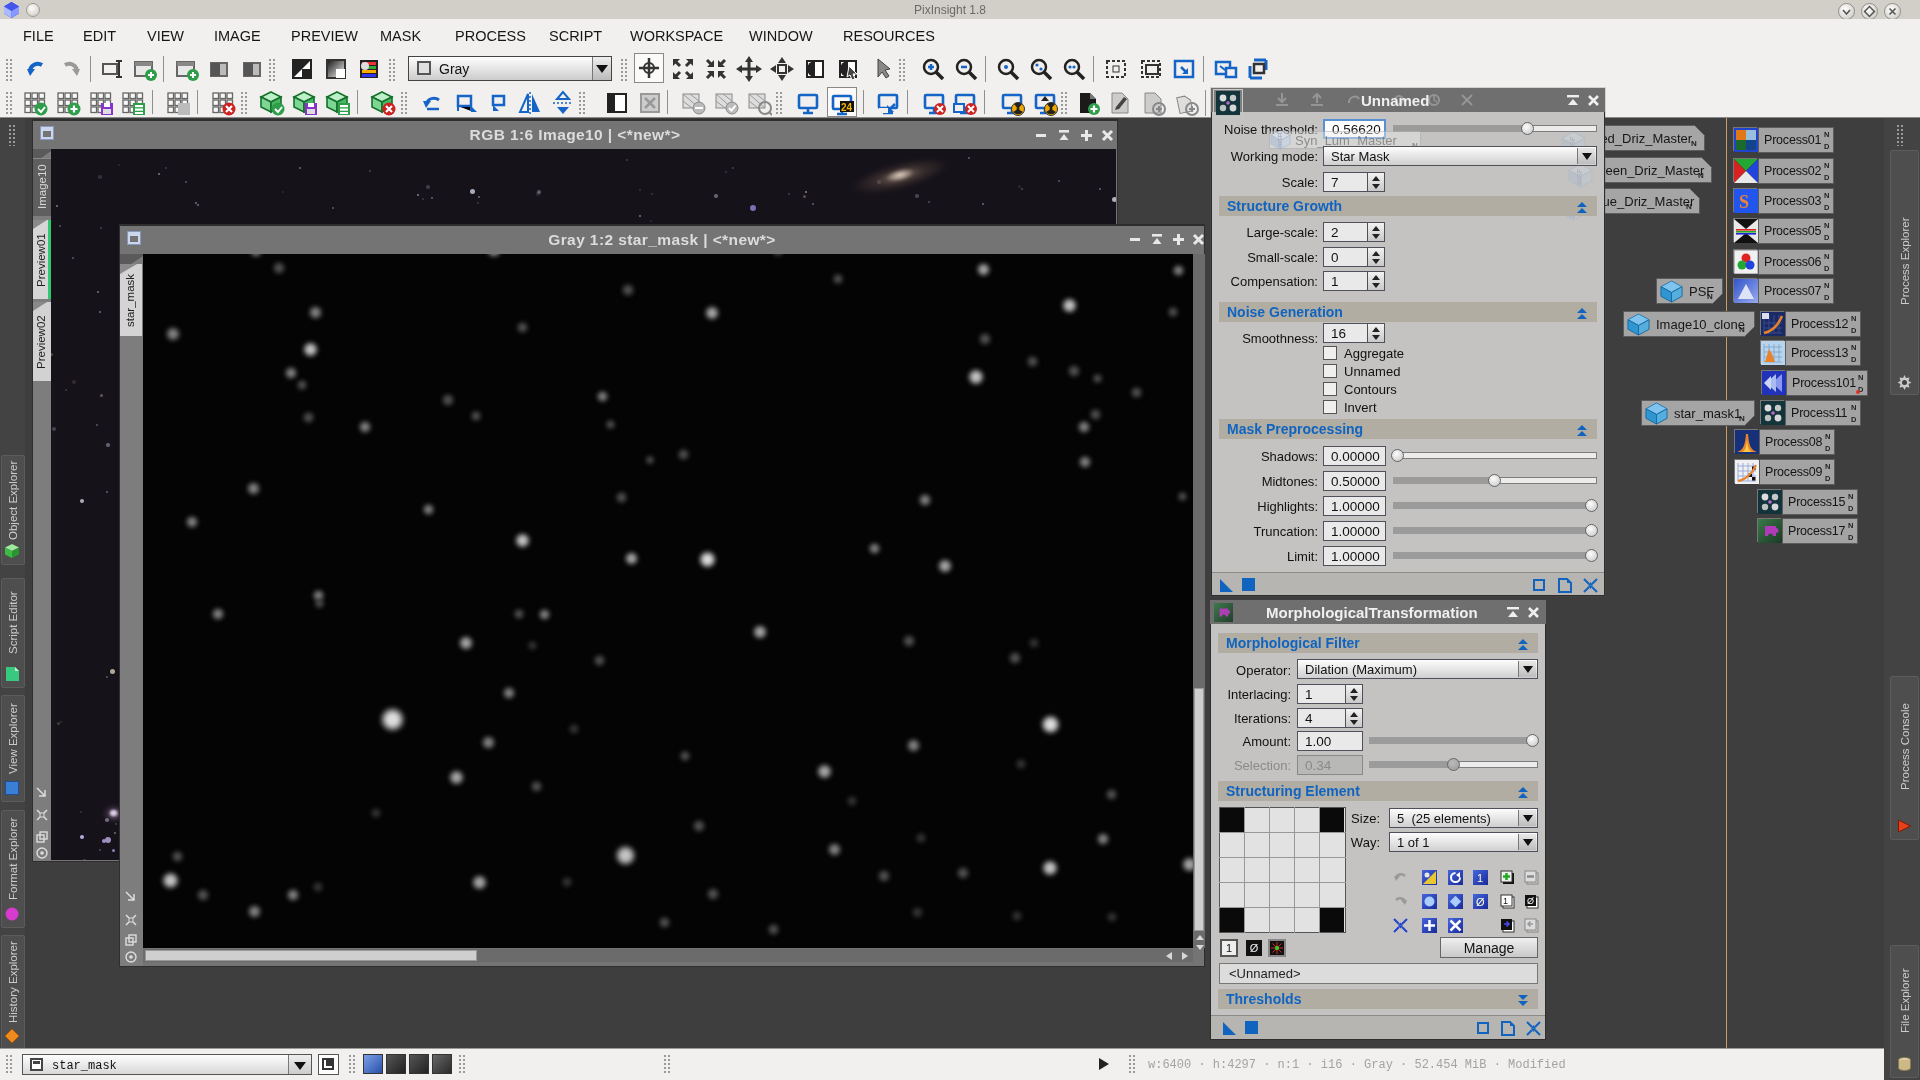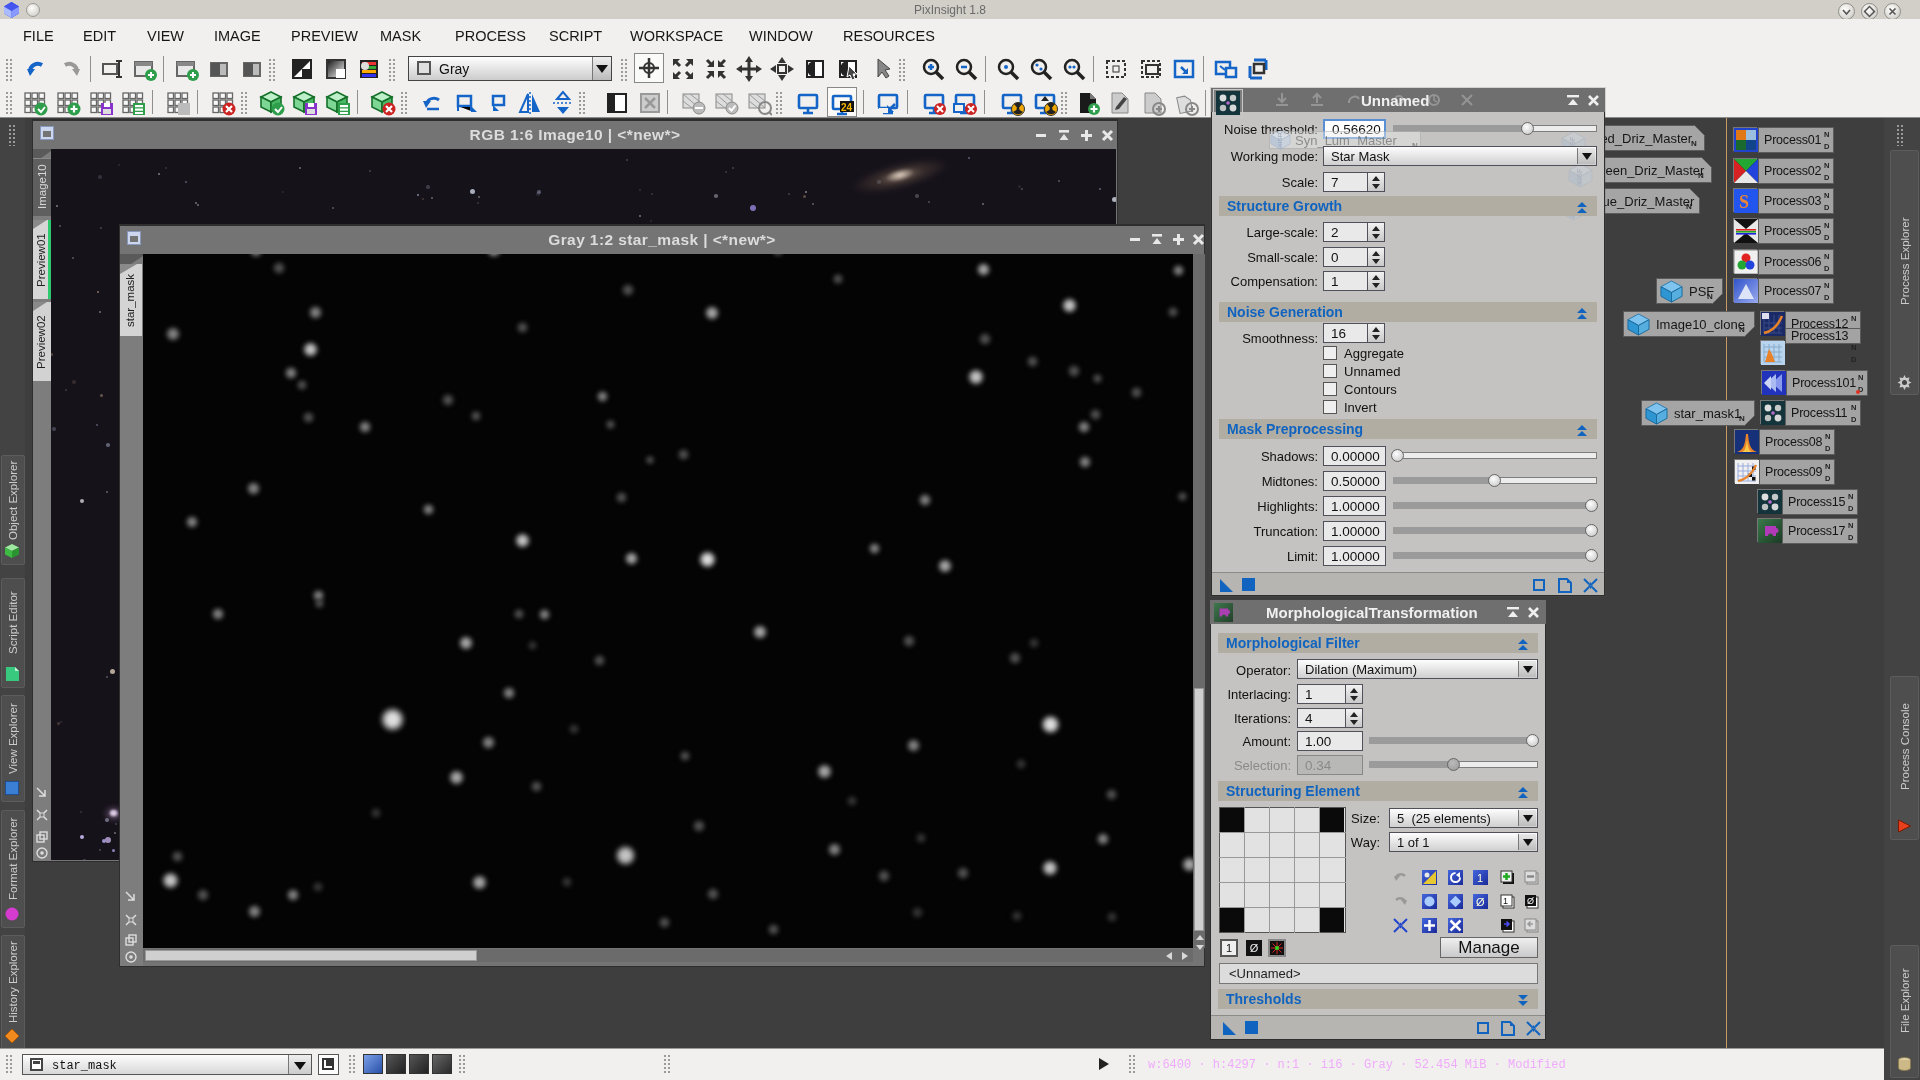--- a/index.html
+++ b/index.html
@@ -1298,21 +1298,21 @@
 <div class="plabel" style="left:1785px;top:311px;width:76px;height:26px">Process12</div>
 <div class="nd" style="left:1851px;top:314px;font-size:7.5px">N</div>
 <div class="nd" style="left:1851px;top:326px;font-size:7.5px">D</div>
 <div class="abs" style="left:1760px;top:340px;width:24px;height:24px;border:1px solid #777">
     <svg width="24" height="24" viewBox="0 0 24 24" style="position:absolute;left:0;top:0">
       <rect width="24" height="24" fill="#b8d4ee"></rect>
       <path d="M3 21 v-18 M3 21 h18 M8 3 v18 M13 3 v18 M18 3 v18 M3 6 h18 M3 11 h18 M3 16 h18" stroke="#88aacc" stroke-width="1"></path>
       <path d="M4 21 L8 8 L11 13 L14 21 Z" fill="#e8832a"></path>
     </svg>
   </div>
-<div class="plabel" style="left:1785px;top:328px;width:76px;height:16px">Process13</div>
+<div class="plabel" style="left:1785px;top:340px;width:76px;height:26px">Process13</div>
 <div class="nd" style="left:1851px;top:343px;font-size:7.5px">N</div>
 <div class="nd" style="left:1851px;top:355px;font-size:7.5px">D</div>
 <div class="abs" style="left:1761px;top:370px;width:24px;height:24px;border:1px solid #777">
     <svg width="24" height="24" viewBox="0 0 24 24" style="position:absolute;left:0;top:0">
       <rect width="24" height="24" fill="#2233bb"></rect>
       <polygon points="20,3 20,21 10,12" fill="#8899ee"></polygon>
       <polygon points="14,3 14,21 4,12" fill="#aabbf2"></polygon>
       <polygon points="9,5 9,19 2,12" fill="#ccd5f8"></polygon>
     </svg>
   </div>
@@ -1734,21 +1734,21 @@
     <rect x="1" y="1" width="11" height="11" fill="#ddd" stroke="#888"></rect>
     <path d="M9 6 h-5 M6.5 3.5 L4 6 l2.5 2.5" stroke="#999" stroke-width="1.6" fill="none"></path>
   </svg>
 <div style="position:absolute;left:1220px;top:939px;width:18px;height:18px;background:#eee;border:2px solid #555;color:#111;font-size:11px;display:flex;align-items:center;justify-content:center;">1</div>
 <div style="position:absolute;left:1246px;top:940px;width:16px;height:16px;background:#111;color:#eee;font-size:11px;display:flex;align-items:center;justify-content:center;">Ø</div>
 <div style="position:absolute;left:1268px;top:939px;width:18px;height:18px;background:#111;border:2px solid #888;display:flex;align-items:center;justify-content:center;"></div>
 <svg class="abs" style="left:1271px;top:942px" width="12" height="12" viewBox="0 0 12 12">
     <path d="M6 0 v12 M0 6 h12 M1.5 1.5 l9 9 M10.5 1.5 l-9 9" stroke="#d22" stroke-width="1"></path>
     <circle cx="6" cy="6" r="2" fill="#2d2"></circle>
   </svg>
-<div style="position:absolute;left:1440px;top:937px;width:98px;height:21px;background:linear-gradient(#efefef,#c9c9c9);border:1px solid #666;color:#111;font-size:17px;display:flex;align-items:center;justify-content:center;">Manage</div>
+<div style="position:absolute;left:1440px;top:937px;width:98px;height:21px;background:linear-gradient(#efefef,#c9c9c9);border:1px solid #666;color:#111;font-size:14px;display:flex;align-items:center;justify-content:center;">Manage</div>
 <div style="position:absolute;left:1219px;top:963px;width:319px;height:21px;background:#dcdcdc;border:1px solid #777;color:#222;font-size:13px;display:flex;align-items:center;padding-left:9px;">&lt;Unnamed&gt;</div>
 <div class="sechdr" style="left:1218px;top:989px;width:320px;height:20px">Thresholds</div>
 <svg class="abs" style="left:1516px;top:992px" width="14" height="16" viewBox="0 0 14 16">
     <polygon points="2,3 7,8 12,3" fill="#1064c0"></polygon>
     <polygon points="2,9 7,14 12,9" fill="#1064c0"></polygon>
   </svg>
 <div style="position:absolute;left:1211px;top:1015px;width:334px;height:24px;background:#b7b5b1;border-top:1px solid #8d8b87;"></div>
 <svg class="abs" style="left:1222px;top:1021px" width="15" height="15" viewBox="0 0 15 15">
     <polygon points="1,1 1,14 14,14" fill="#1064c0"></polygon>
   </svg>
@@ -1778,12 +1778,12 @@
 <div style="position:absolute;left:363px;top:1054px;width:20px;height:20px;background:linear-gradient(135deg,#7aa0e8,#2a50a8);border:1px solid #333;"></div>
 <div style="position:absolute;left:386px;top:1054px;width:20px;height:20px;background:linear-gradient(135deg,#555,#222);border:1px solid #333;"></div>
 <div style="position:absolute;left:409px;top:1054px;width:20px;height:20px;background:linear-gradient(135deg,#555,#222);border:1px solid #333;"></div>
 <div style="position:absolute;left:432px;top:1054px;width:20px;height:20px;background:linear-gradient(135deg,#666,#2a2a2a);border:1px solid #333;"></div>
 <div class="dots" style="left:458px;top:1054px;width:8px;height:20px"></div>
 <div class="dots" style="left:663px;top:1054px;width:8px;height:20px"></div>
 <svg class="abs" style="left:1096px;top:1056px" width="16" height="16" viewBox="0 0 16 16">
     <polygon points="3,2 13,8 3,14" fill="#222"></polygon>
   </svg>
 <div class="dots" style="left:1128px;top:1054px;width:8px;height:20px"></div>
-<div style="position:absolute;left:1148px;top:1058px;width:600px;height:16px;font-family:'Liberation Mono',monospace;font-size:12px;color:#f0abfc;">w:6400 · h:4297 · n:1 · i16 · Gray · 52.454 MiB · Modified</div>
+<div style="position:absolute;left:1148px;top:1058px;width:600px;height:16px;font-family:'Liberation Mono',monospace;font-size:12px;color:#a3a3a3;">w:6400 · h:4297 · n:1 · i16 · Gray · 52.454 MiB · Modified</div>
 </body></html>

